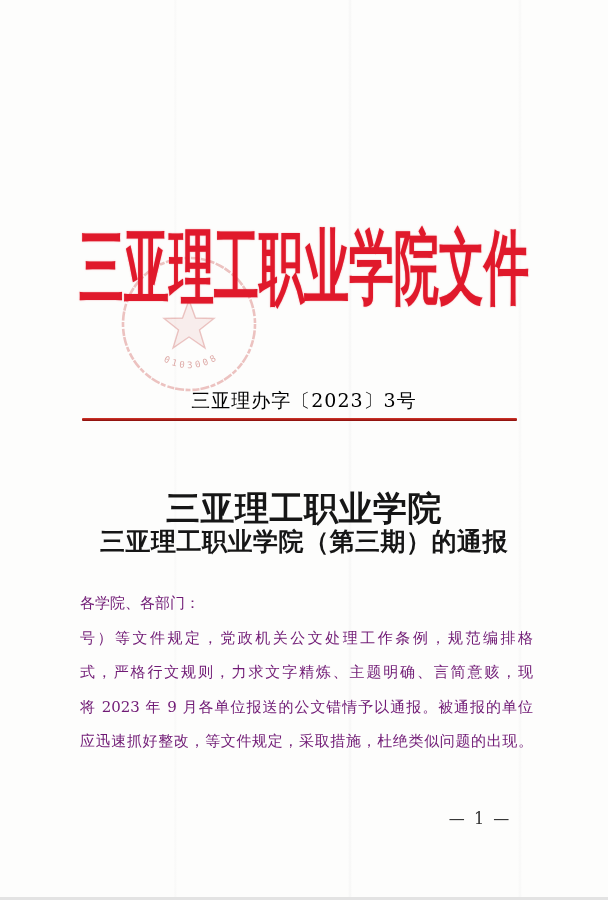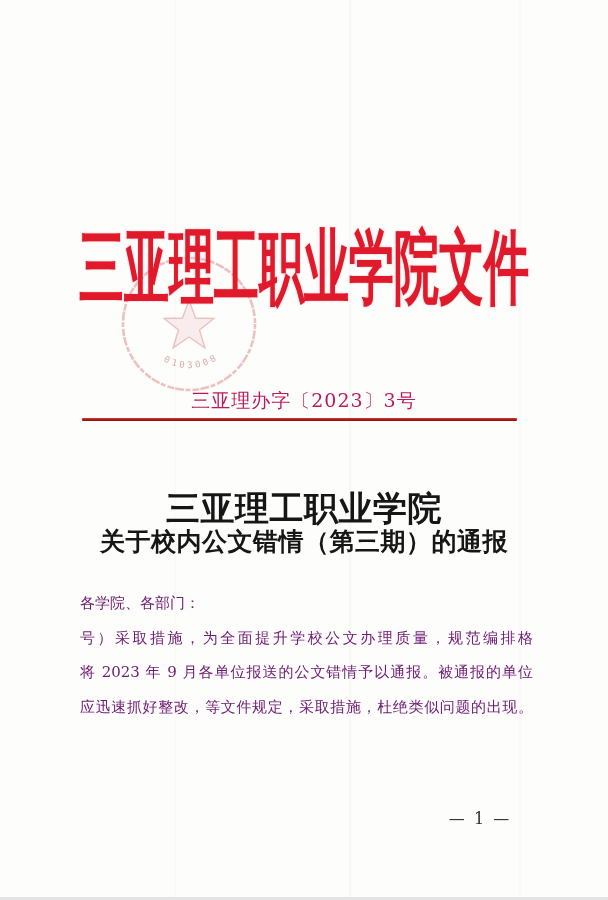--- a/index.html
+++ b/index.html
@@ -48,21 +48,21 @@
     position: absolute; left: 119px; top: 254px;
     width: 140px; height: 140px;
     z-index: 2;
     filter: blur(0.4px);
     opacity: 0.85;
   }
 
   .doc-number {
     position: absolute; top: 388px; left: 0; width: 608px;
     text-align: center;
-    font-size: 19px; color: #be185d;
+    font-size: 19px; color: #000000;
     letter-spacing: 1px;
     z-index: 3;
   }
 
   .red-rule {
     position: absolute; top: 418px; left: 82px;
     width: 435px; height: 3px;
     background: linear-gradient(180deg, #d0372c 0%, #a31712 70%, #7d100c 100%);
     border-radius: 1px;
     z-index: 3;
@@ -118,26 +118,27 @@
   </svg>
 
   <div class="header-title">三亚理工职业学院文件</div>
 
   <div class="doc-number">三亚理办字〔2023〕3号</div>
 
   <div class="red-rule"></div>
 
   <div class="doc-title">
     <div class="t-line1">三亚理工职业学院</div>
-    <div class="t-line2">关于校内公文错情（第三期）的通报</div>
+    <div class="t-line2">三亚理工职业学院（第三期）的通报</div>
   </div>
 
   <div class="body-block">
     <div class="salutation">各学院、各部门：</div>
-    <div class="body-line">号）采取措施，为全面提升学校公文办理质量，规范编排格</div>
+    <div class="body-line">号）等文件规定，党政机关公文处理工作条例，规范编排格</div>
+    <div class="body-line">式，严格行文规则，力求文字精炼、主题明确、言简意赅，现</div>
     <div class="body-line">将 2023 年 9 月各单位报送的公文错情予以通报。被通报的单位</div>
     <div class="body-line">应迅速抓好整改，等文件规定，采取措施，杜绝类似问题的出现。</div>
   </div>
 
   <div class="page-number">— 1 —</div>
 
   <div class="page-bottom-edge"></div>
 </div>
 
 </body></html>

